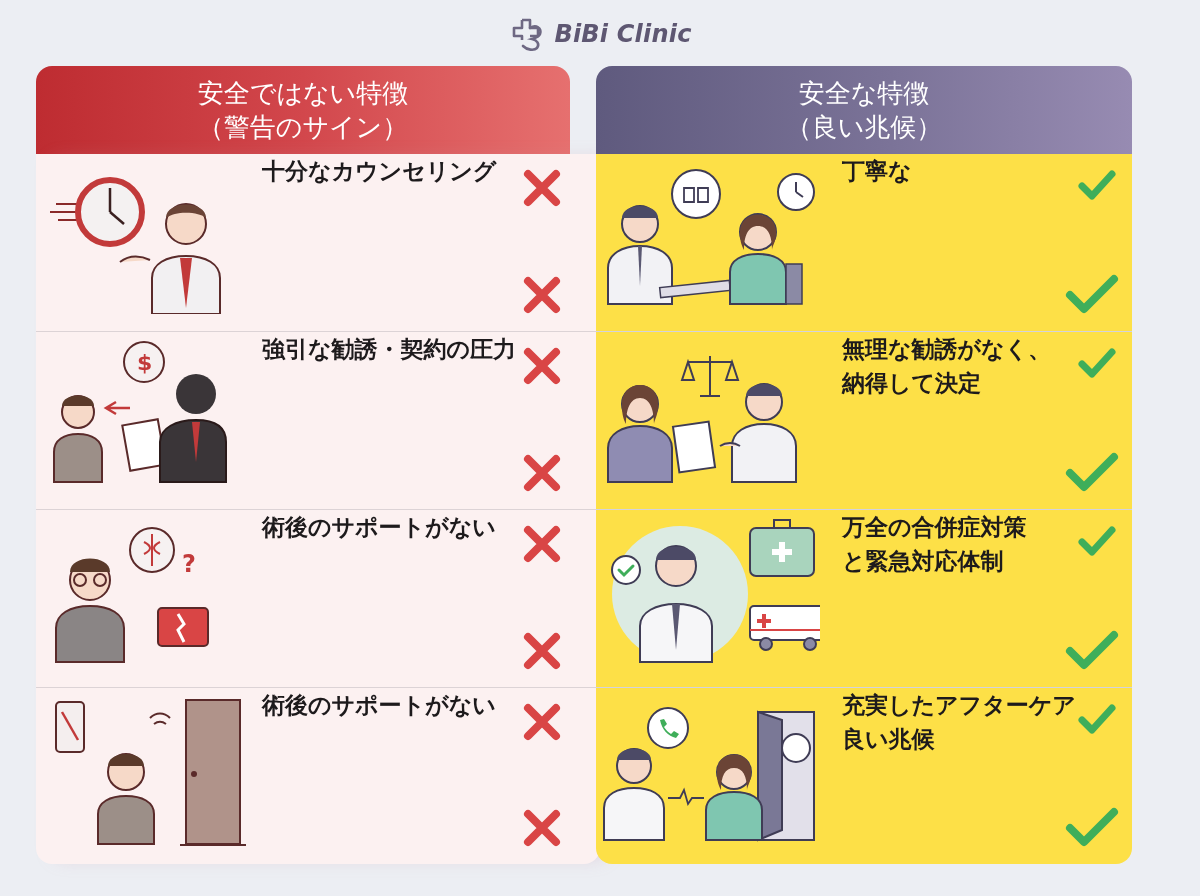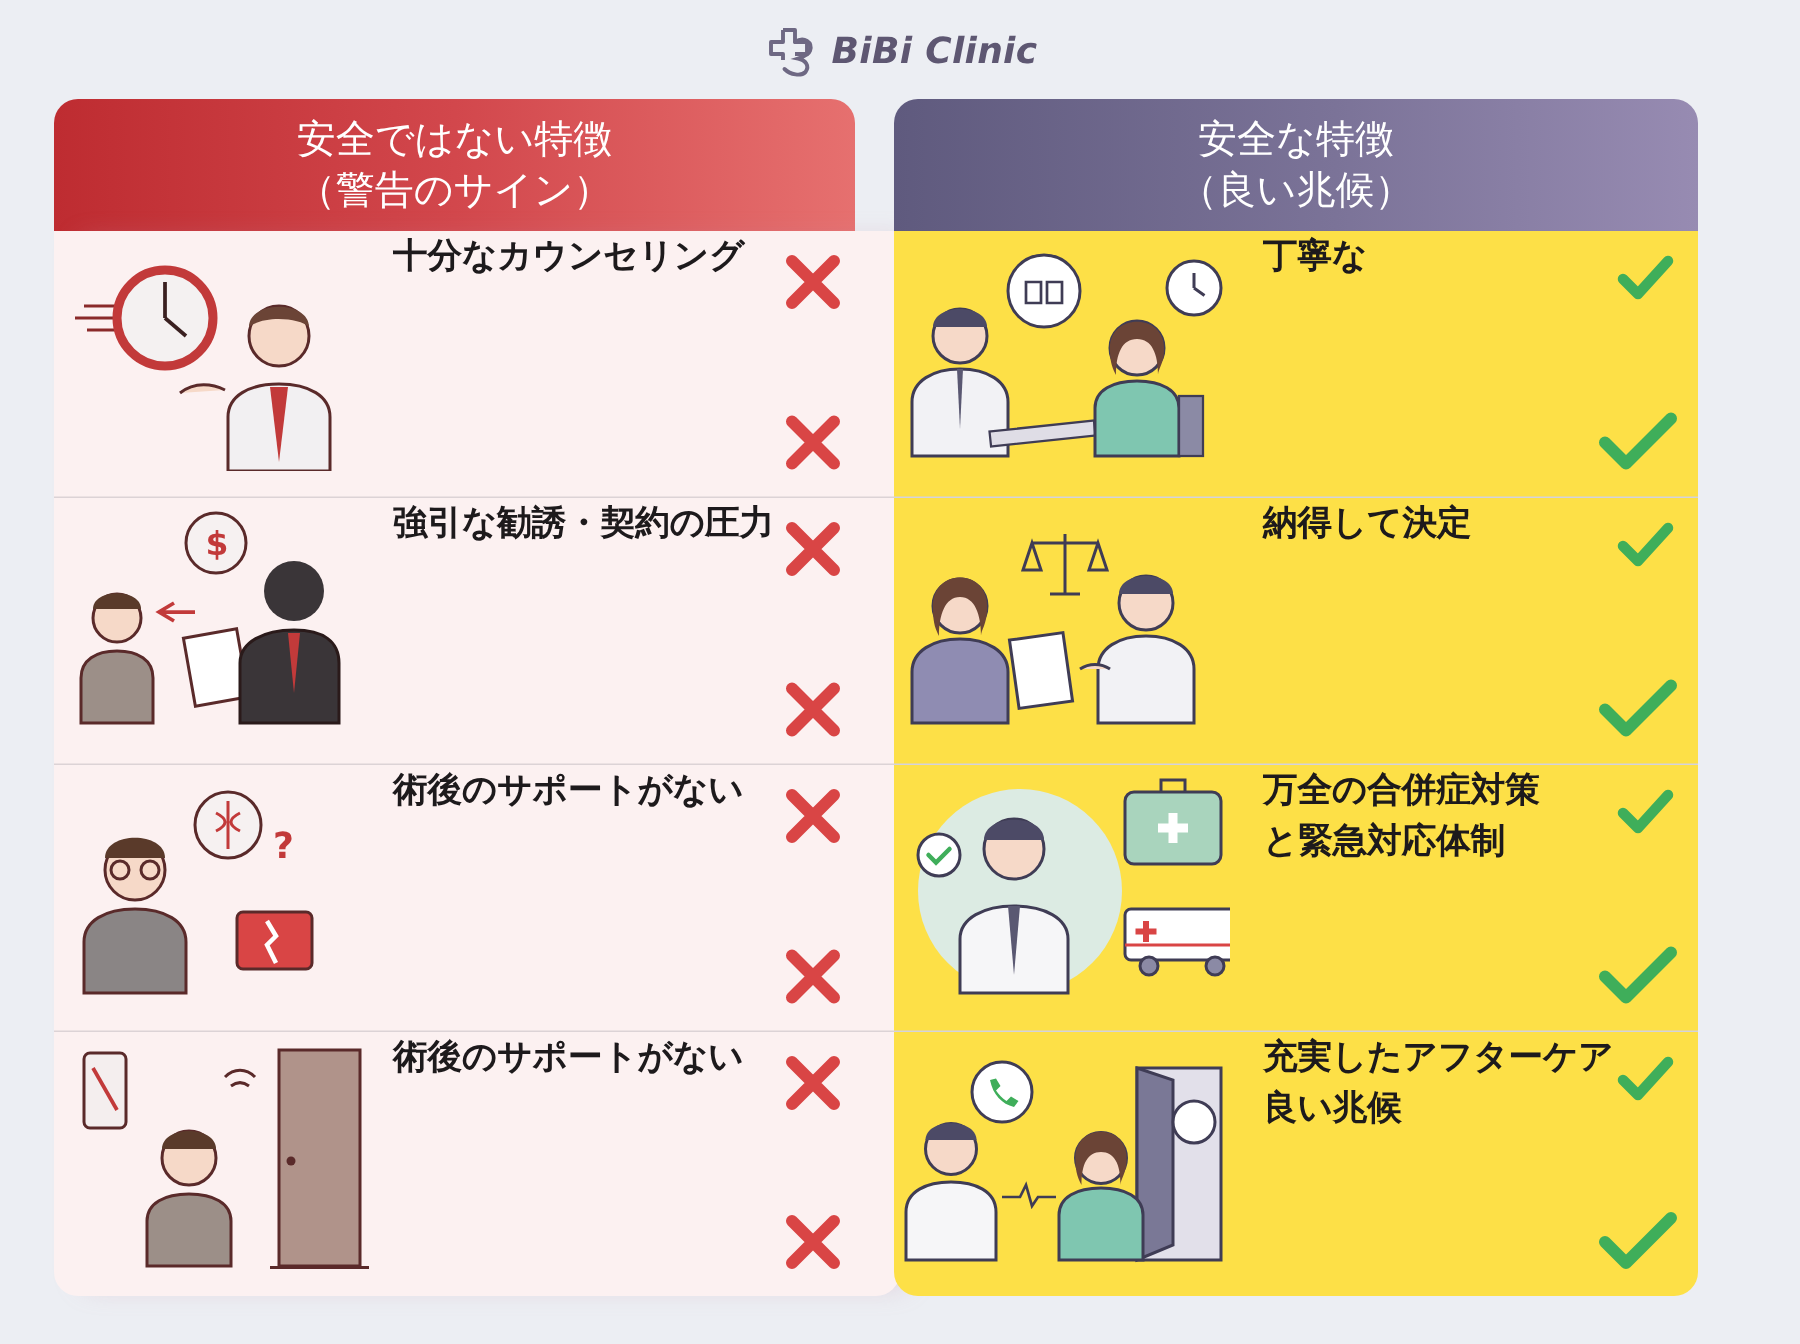--- a/index.html
+++ b/index.html
@@ -216,20 +216,21 @@
         <circle cx="40" cy="72" r="18" fill="#f6d9c8" stroke="#3f3c55" stroke-width="2"></circle>
         <path d="M22 74 c-2 -28 38 -28 36 0 c0 10 -4 14 -4 18 c0 -14 -4 -26 -14 -26 s-14 12 -14 26 c-2 -4 -4 -8 -4 -18" fill="#6b4436"></path>
         <rect x="76" y="92" width="36" height="46" fill="#fff" stroke="#3f3c55" stroke-width="2" transform="rotate(-8 94 115)"></rect>
         <path d="M110 24 v40 M88 30 h44 M82 48 l6 -18 l6 18 z M126 48 l6 -18 l6 18 z M100 64 h20" stroke="#3f3c55" stroke-width="2" fill="none"></path>
         <path d="M132 150 v-36 c0 -14 14 -22 32 -22 s32 8 32 22 v36 z" fill="#f2f2f5" stroke="#3f3c55" stroke-width="2"></path>
         <circle cx="164" cy="70" r="18" fill="#f6d9c8" stroke="#3f3c55" stroke-width="2"></circle>
         <path d="M146 64 c0 -16 36 -16 36 0" fill="#4c4a66"></path>
         <path d="M120 114 c6 -4 14 -4 20 0" stroke="#3f3c55" stroke-width="2" fill="#f6d9c8"></path>
       </svg>
       <div class="label">
+        <span>無理な勧誘がなく、</span>
         <span>納得して決定</span>
       </div>
       <svg class="mark top" viewBox="0 0 42 38">
           <path d="M6 20 L16 30 L36 8" stroke="#3fae5a" stroke-width="7" stroke-linecap="round" stroke-linejoin="round" fill="none"></path>
         </svg>
       <svg class="mark bottom" viewBox="0 0 56 46">
           <path d="M6 24 L20 38 L50 8" stroke="#3fae5a" stroke-width="8" stroke-linecap="round" stroke-linejoin="round" fill="none"></path>
         </svg>
     </div>
 

